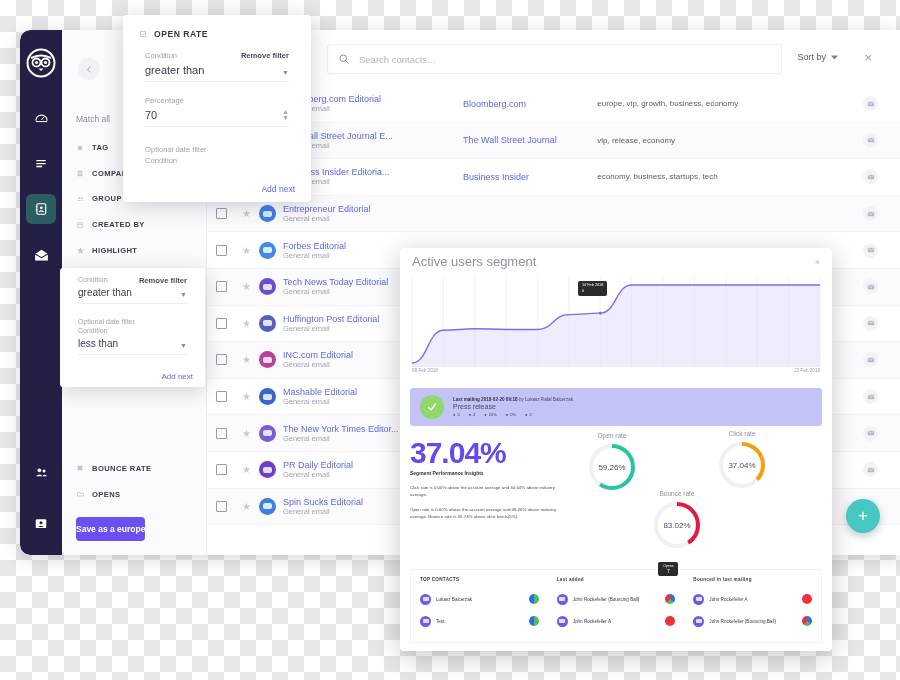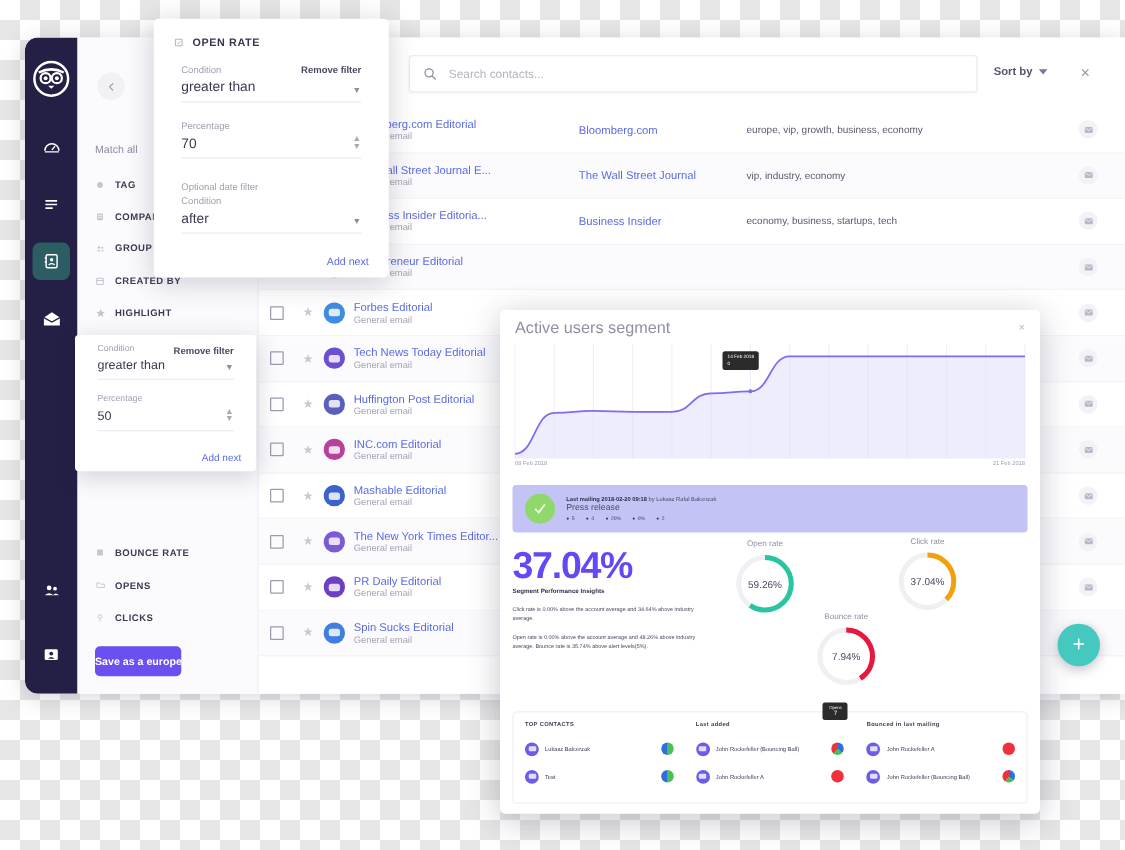--- a/index.html
+++ b/index.html
@@ -90,21 +90,21 @@
     position: absolute; left: 120px; top: 14px; width: 455px; height: 30px;
     background: #fff; border: 1px solid #ededf2; border-radius: 3px;
     display: flex; align-items: center; padding: 0 10px; gap: 9px;
     box-shadow: 0 1px 2px rgba(0,0,0,.03);
   }
   .search-box input {
     border: none; outline: none; font-size: 9.5px; color: #333; flex: 1;
     font-family: "Liberation Sans", sans-serif; background: transparent;
   }
   .search-box input::placeholder { color: #b3b3c0; }
-  .sortby { position: absolute; right: 62px; top: 22px; font-size: 9px; color: #55556b; display:flex; gap:5px; align-items:center;font-weight:bold;}
+  .sortby { position: absolute; right: 62px; top: 22px; font-size: 9px; color: #55556b; display:flex; gap:5px; align-items:center;}
   .closex { position: absolute; right: 28px; top: 20px; font-size: 13px; color: #9898ab; }
 
   
   .tbl-head {
     display: flex; align-items: center; height: 30px;
     font-size: 9px; font-weight: 700; color: #2f2f45;
     border-bottom: 1px solid #f0f0f5;
   }
   .c-chk { width: 30px; }
   .c-star { width: 30px; }
@@ -404,29 +404,20 @@
           <span>BOUNCE RATE</span>
         </div>
         <div class="filter-item">
           <span class="ficon">
             <svg width="9" height="8" viewBox="0 0 24 24">
                 <path d="M3 7 L9 7 L11 10 L21 10 L21 18 L3 18 Z" fill="none" stroke="#c5c5d4" stroke-width="2.2"></path>
               </svg>
           </span>
           <span>OPENS</span>
         </div>
-        <div class="filter-item">
-          <span class="ficon">
-            <svg width="8" height="9" viewBox="0 0 24 24">
-                <circle cx="12" cy="8" r="4.5" fill="none" stroke="#c5c5d4" stroke-width="2.2"></circle>
-                <line x1="12" y1="13" x2="12" y2="20" stroke="#c5c5d4" stroke-width="2.2"></line>
-              </svg>
-          </span>
-          <span>CLICKS</span>
-        </div>
         <button class="save-seg">Save as a europe</button>
       </div>
     </div>
 
     <div class="main">
       <div class="topbar">
         <div class="search-box">
           <span>
             <svg width="12" height="12" viewBox="0 0 24 24">
               <circle cx="10.5" cy="10.5" r="6.5" fill="none" stroke="#8e8ea3" stroke-width="2"></circle>
@@ -476,21 +467,21 @@
               <div class="chk"></div>
             </div>
             <div class="c-star">
               <div class="star">★</div>
             </div>
             <div class="nm-wrap">
               <span class="av" style="background:#6b5bd2"></span>
               <span><span class="nm">The Wall Street Journal E...</span><div class="sub">General email</div></span>
             </div>
             <div class="comp">The Wall Street Journal</div>
-            <div class="tags">vip,  industry,  economy</div>
+            <div class="tags">vip,  release,  economy</div>
             <div class="c-phone"></div>
             <div class="c-act">
               <div class="mailbtn">
                 <svg width="8" height="8" viewBox="0 0 24 24">
                   <rect x="2.5" y="5" width="19" height="14" rx="1.5" fill="#b8b8c8"></rect>
                   <path d="M3 6 L12 13 L21 6" fill="none" stroke="#f3f3f7" stroke-width="2"></path>
                 </svg>
               </div>
             </div>
           </div>
@@ -754,44 +745,41 @@
       <div class="fgrp" style="margin-top:14px">
         <div class="flabel">Percentage</div>
         <div class="fval">
           <span>70</span>
           <span class="spin">▲<br>▼</span>
         </div>
       </div>
       <div class="fgrp" style="margin-top:18px">
         <div class="flabel">Optional date filter</div>
         <div class="flabel">Condition</div>
-        <div class="fval">
-          <span>after</span>
-          <span class="caret">▼</span>
-        </div>
       </div>
     </div>
     <div class="add-next">Add next</div>
   </div>
 
   <div class="popover-click">
     <div class="pop-card" style="margin:0 8px; padding-top:8px">
       <div class="fgrp">
         <div class="remove-filter">Remove filter</div>
         <div class="flabel">Condition</div>
         <div class="fval">
           <span>greater than</span>
           <span class="caret">▼</span>
         </div>
       </div>
-      <div class="fgrp" style="margin-top:12px">
-        <div class="flabel">Percentage</div>
+      <div class="fgrp" style="margin-top:14px">
+        <div class="flabel">Optional date filter</div>
+        <div class="flabel">Condition</div>
         <div class="fval">
-          <span>50</span>
-          <span class="spin">▲<br>▼</span>
+          <span>less than</span>
+          <span class="caret">▼</span>
         </div>
       </div>
     </div>
     <div class="add-next">Add next</div>
   </div>
 
   <div class="dash">
     <div class="dash-head">
       <div class="dash-title">Active users segment</div>
       <div class="dash-x">×</div>
@@ -896,21 +884,21 @@
         </div>
       </div>
 
       <div class="donut" style="left:251px; top:64px">
         <div class="donut-lbl">Bounce rate</div>
         <div class="donut-ring">
           <svg width="52" height="52" viewBox="0 0 52 52" id="d2">
               <circle cx="26" cy="26" r="21" fill="none" stroke="#f0f0f4" stroke-width="4"></circle>
               <circle cx="26" cy="26" r="21" fill="none" stroke="#e8173d" stroke-width="4" stroke-linecap="butt" stroke-dasharray="53.75516357704424 78.19172787372707" transform="rotate(-90 26 26)"></circle>
             </svg>
-          <div class="val">7.94%</div>
+          <div class="val">83.02%</div>
         </div>
       </div>
     </div>
 
     <div class="contacts-box" id="cbox">
         <div class="cbox-col">
           <div class="cbox-h">TOP CONTACTS</div>
           <div class="cbox-row">
             <span class="cbox-av"></span>
             <span class="cbox-nm">Lukasz Balcerzak</span>

